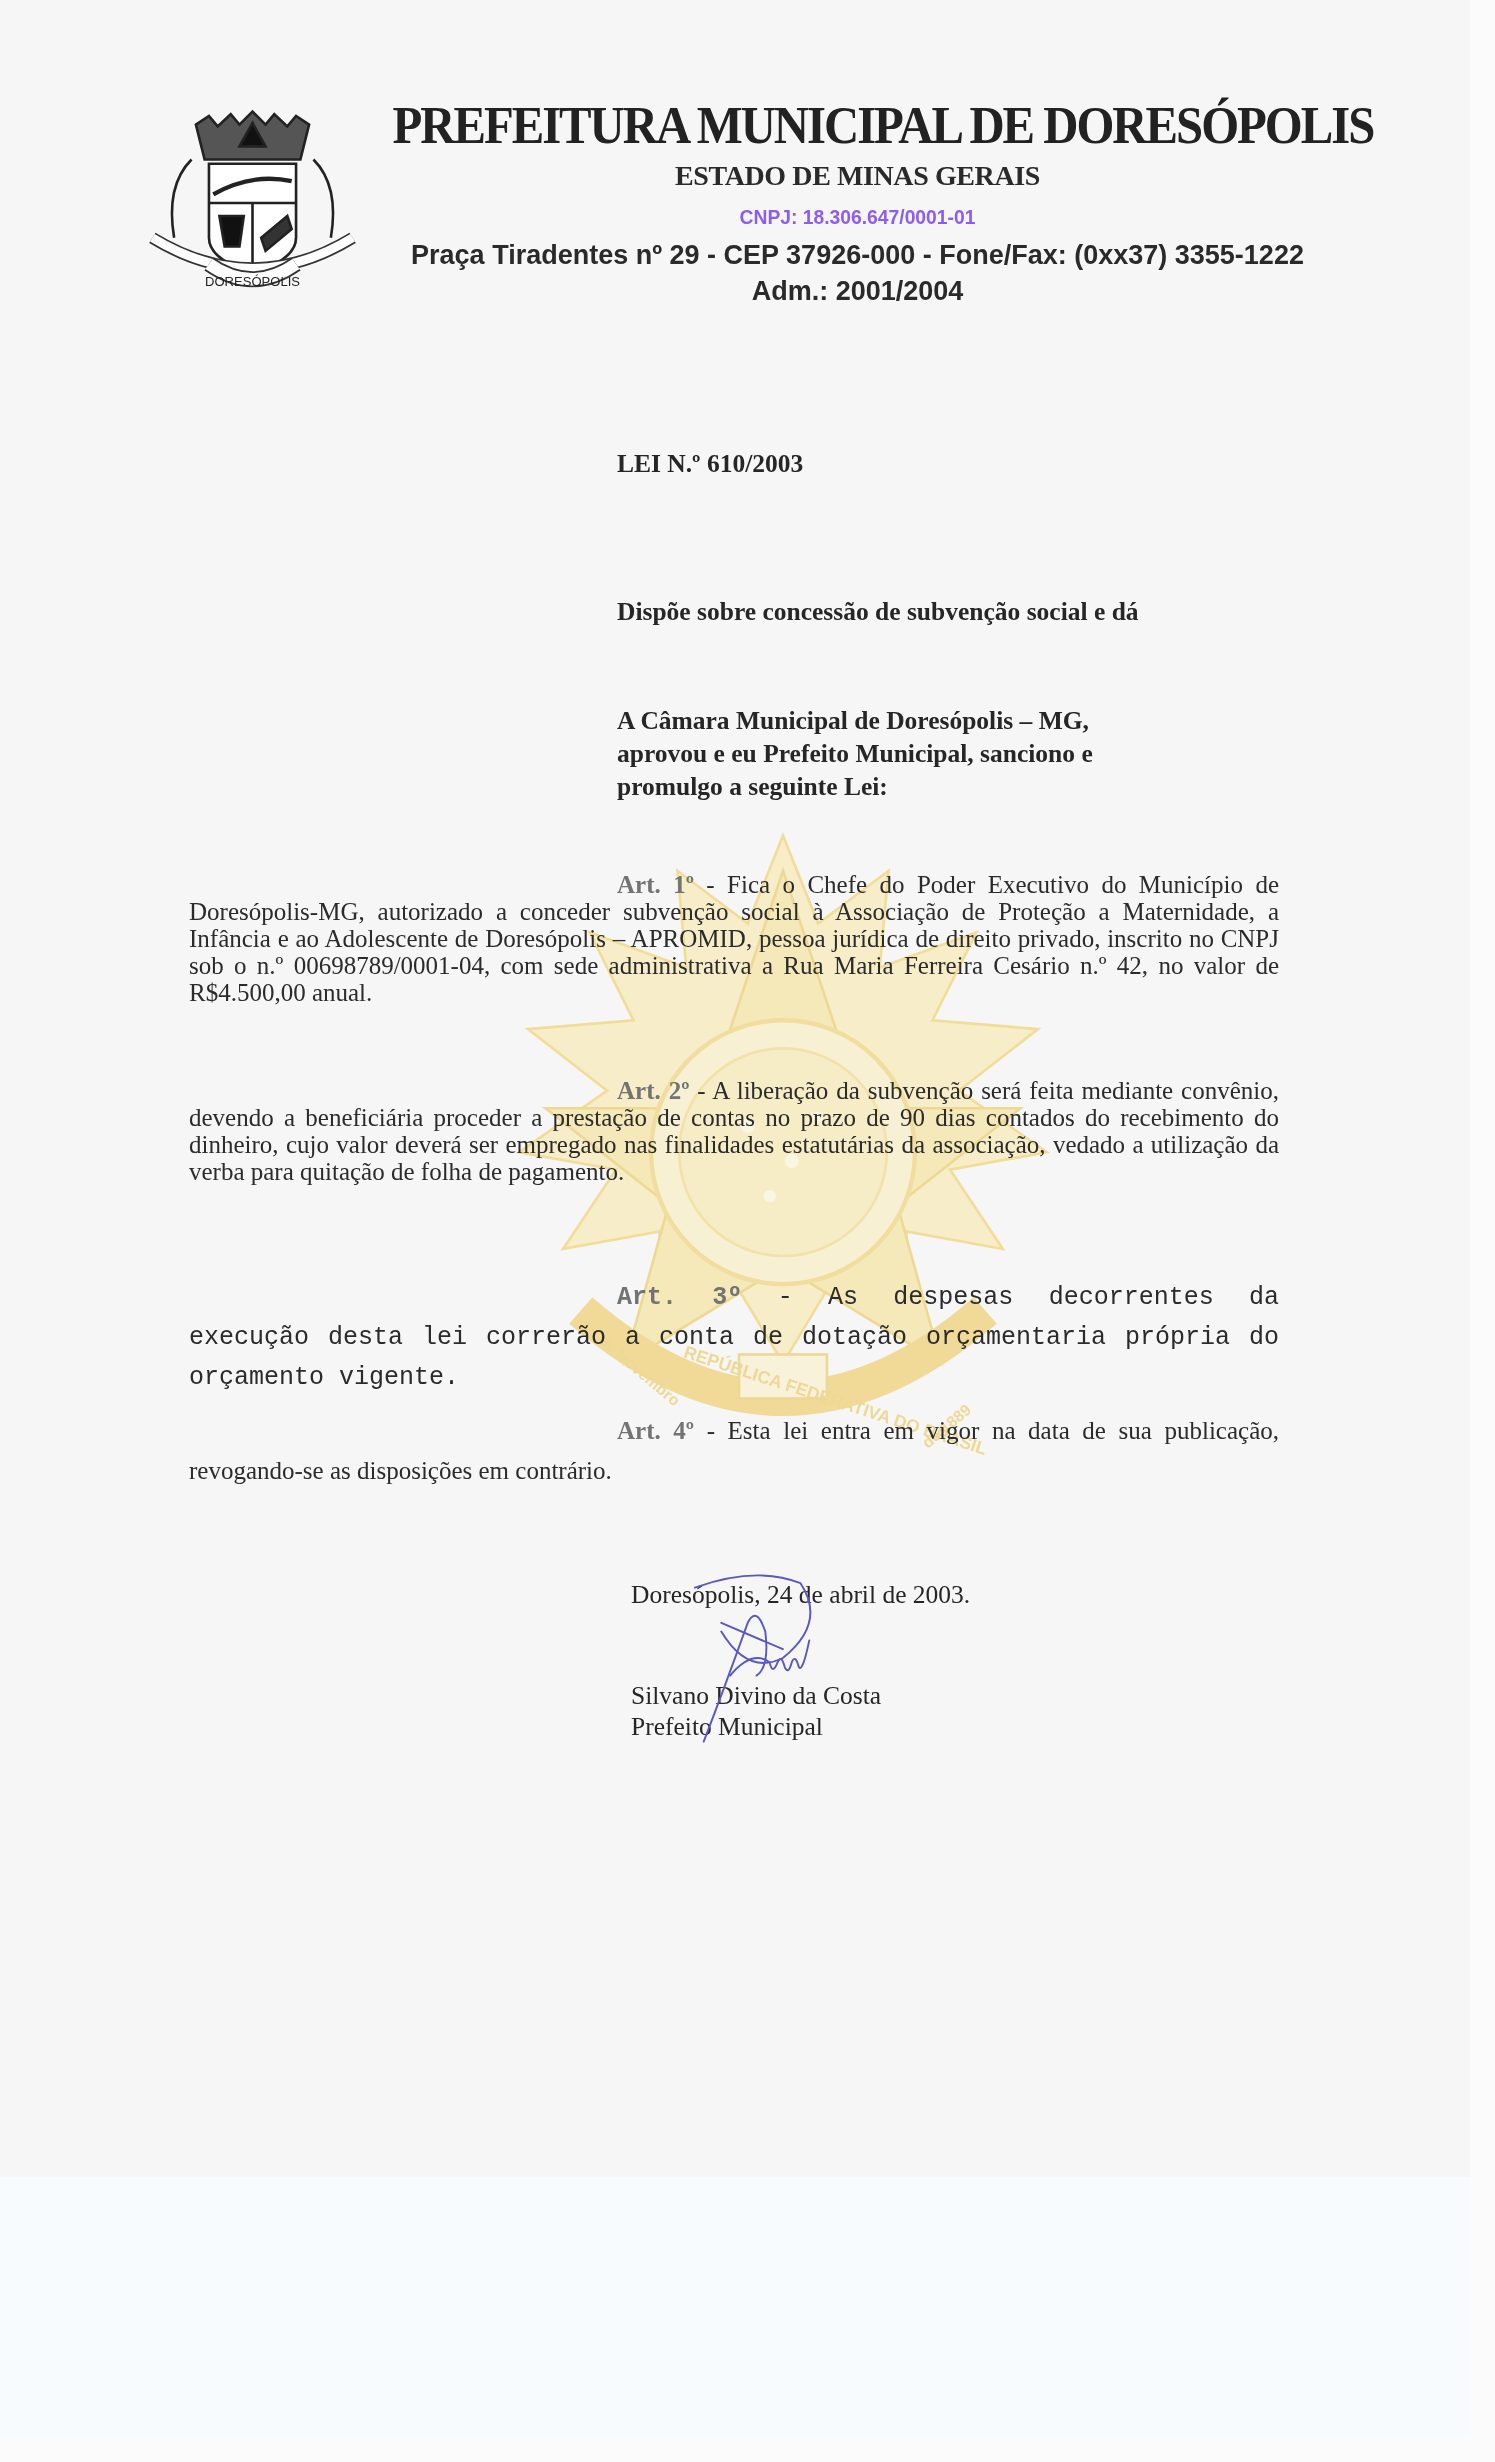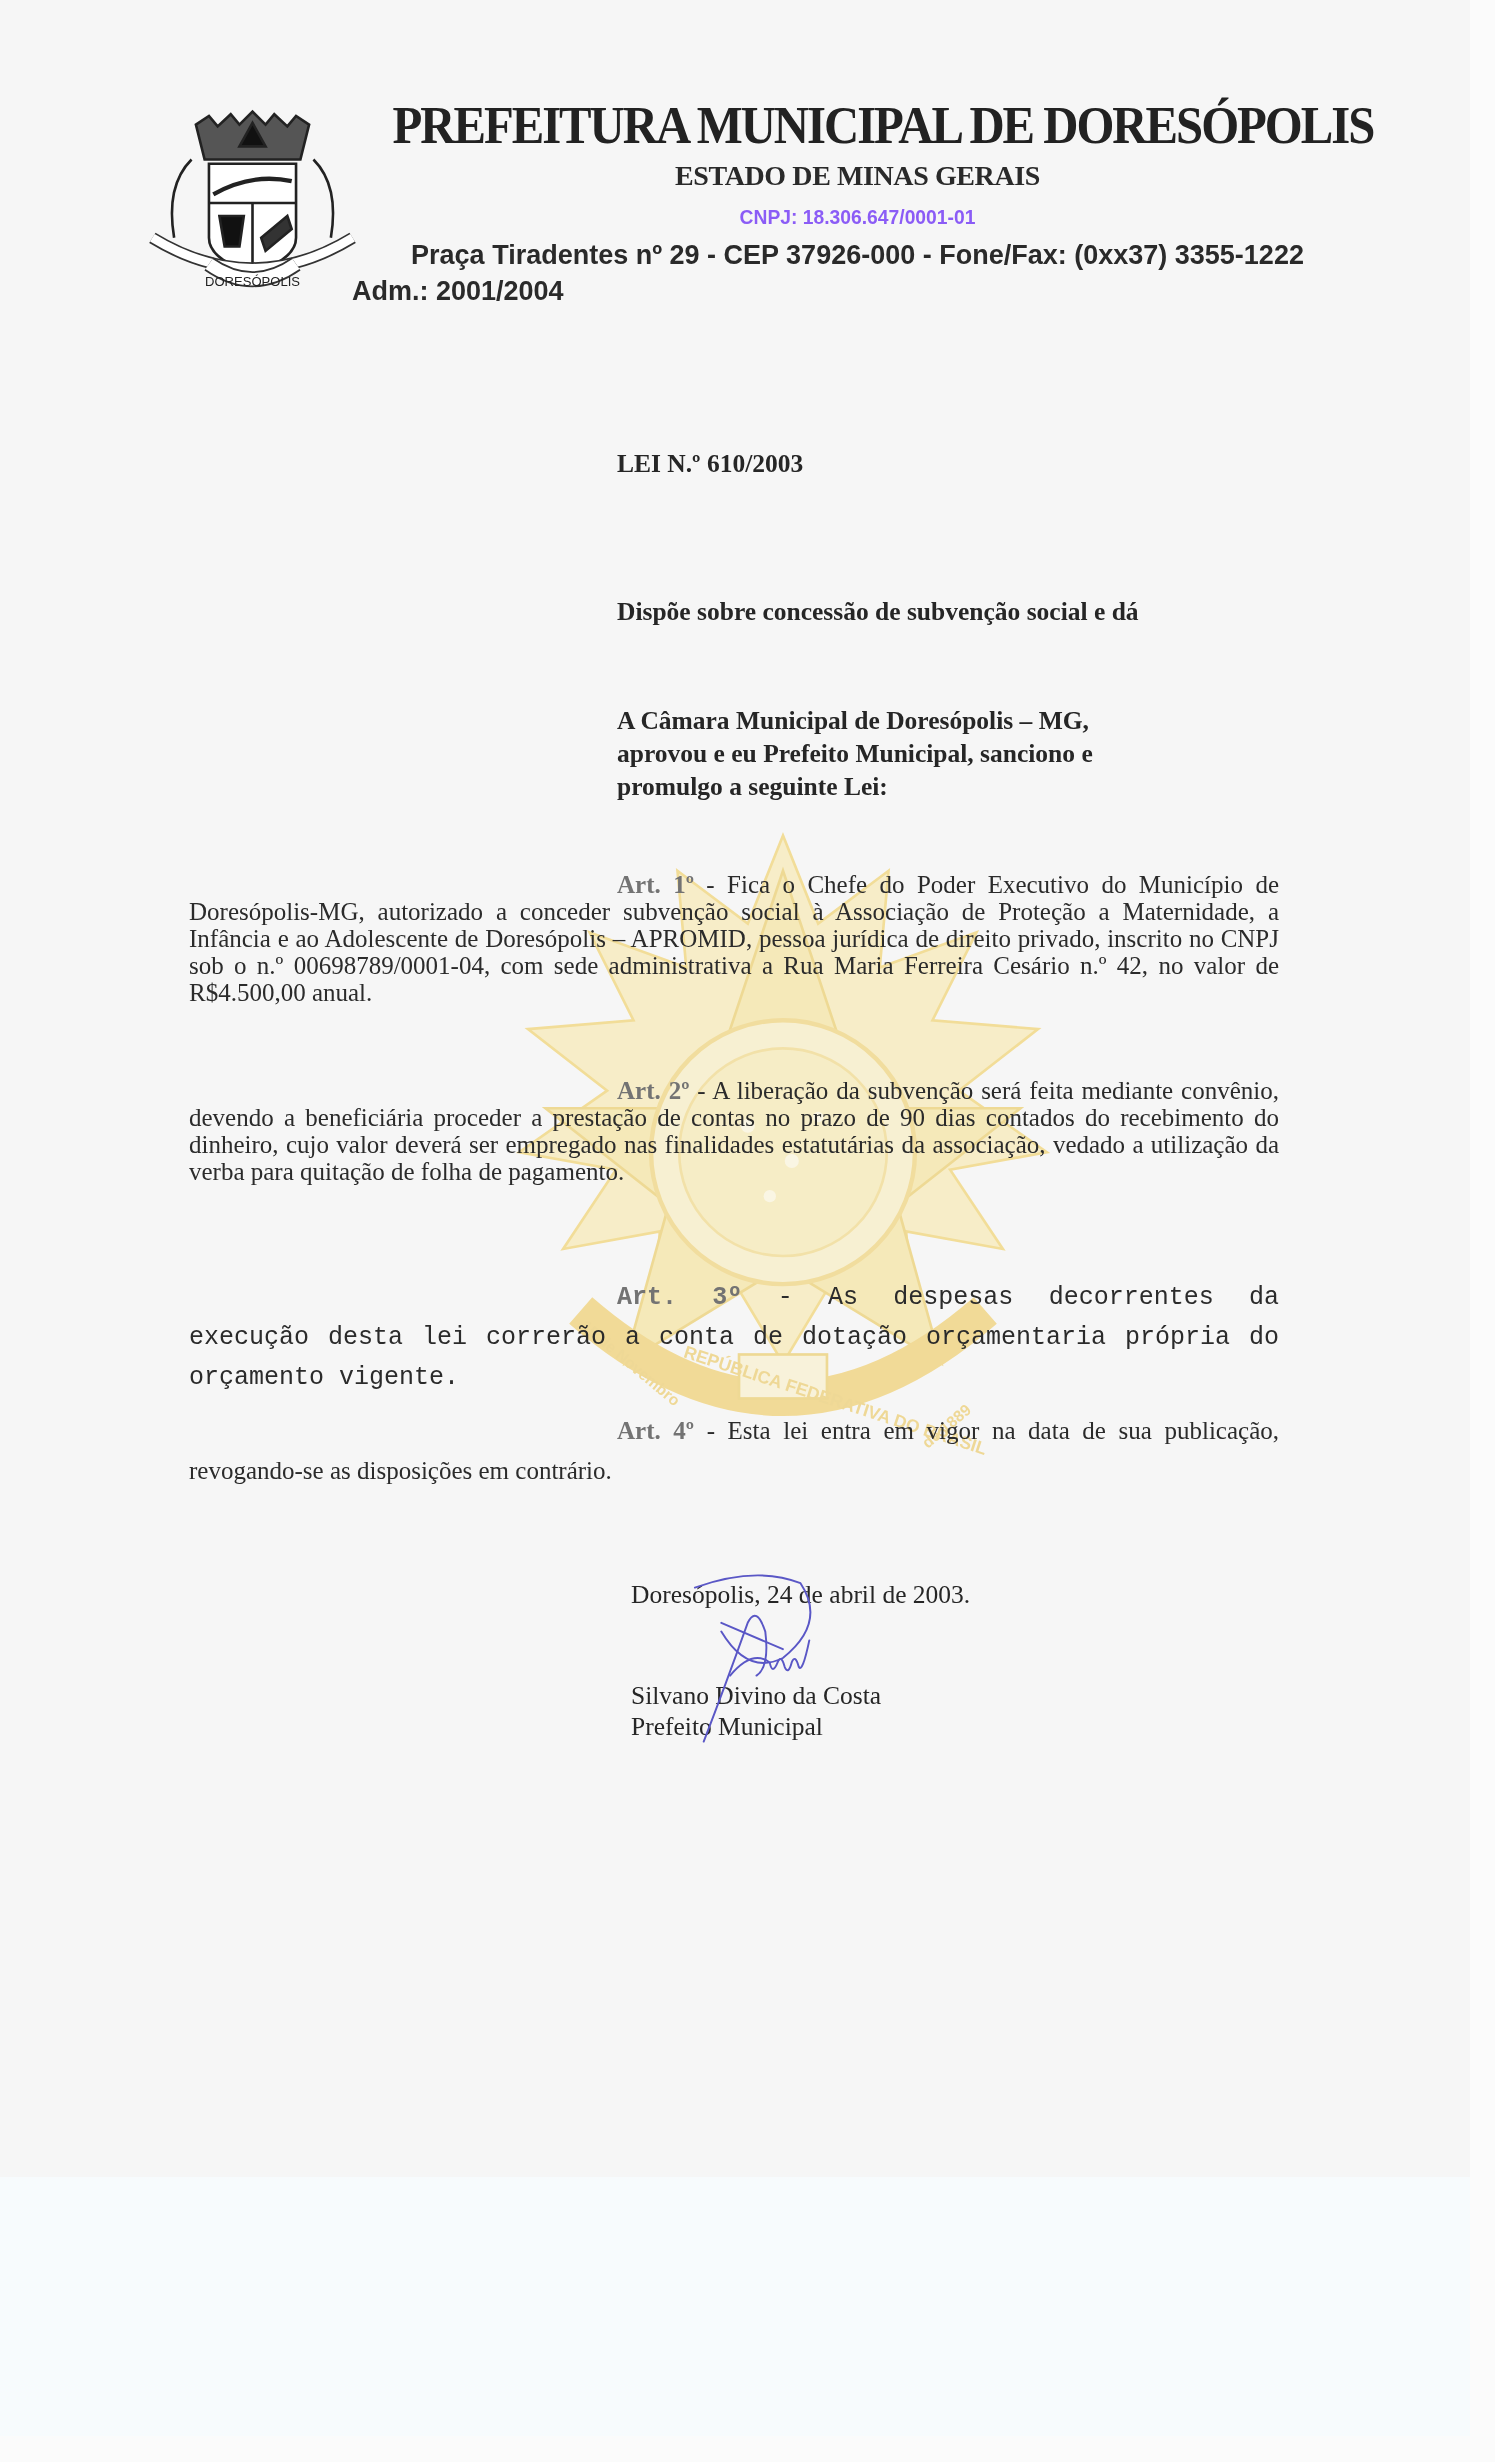--- a/index.html
+++ b/index.html
@@ -12,21 +12,21 @@
   .page-shade { position: absolute; left: 0; top: 0; width: 1470px; height: 2177px; background: #f6f6f6; }
   .page-shade2 { position: absolute; left: 0; top: 2177px; width: 1470px; height: 259px; background: #f7fbfd; }
   .abs { position: absolute; }
 
   
   .coat { position: absolute; left: 148px; top: 107px; width: 209px; height: 192px; }
   .hdr-title { left: 352px; top: 95px; width: 1011px; text-align: center; font-family: "Liberation Serif", serif; font-weight: bold; font-size: 53px; letter-spacing: -2.2px; transform: scaleX(0.92); transform-origin: center; white-space: nowrap; color: #222; }
   .hdr-state { left: 352px; top: 160px; width: 1011px; text-align: center; font-weight: bold; font-size: 28px; letter-spacing: -0.4px; color: #2a2a2a; }
   .hdr-cnpj { left: 352px; top: 207px; width: 1011px; text-align: center; font-family: "Liberation Sans", sans-serif; font-weight: bold; font-size: 19.3px; color: #8b5cf6; }
   .hdr-addr { left: 352px; top: 240px; width: 1011px; text-align: center; font-family: "Liberation Sans", sans-serif; font-weight: bold; font-size: 27px; white-space: nowrap; color: #2a2a2a; }
-  .hdr-adm { left: 352px; top: 276px; width: 1011px; text-align: left; font-family: "Liberation Sans", sans-serif; font-weight: bold; font-size: 27px; color: #2a2a2a; }
+  .hdr-adm { left: 352px; top: 276px; width: 1011px; text-align: center; font-family: "Liberation Sans", sans-serif; font-weight: bold; font-size: 27px; color: #2a2a2a; }
 
   
   .rblock { left: 617px; font-weight: bold; font-size: 25.5px; line-height: 33px; color: #262626; width: 668px; }
   .lei { top: 447px; }
   .ementa { top: 563px; margin-top: 32px; }
   .preamble { top: 704px; }
 
   
   .art { left: 189px; width: 1090px; font-size: 25px; line-height: 27px; text-align: justify; text-align-last: left; color: #2b2b2b; }
   .art .ind { display: inline-block; width: 428px; }

